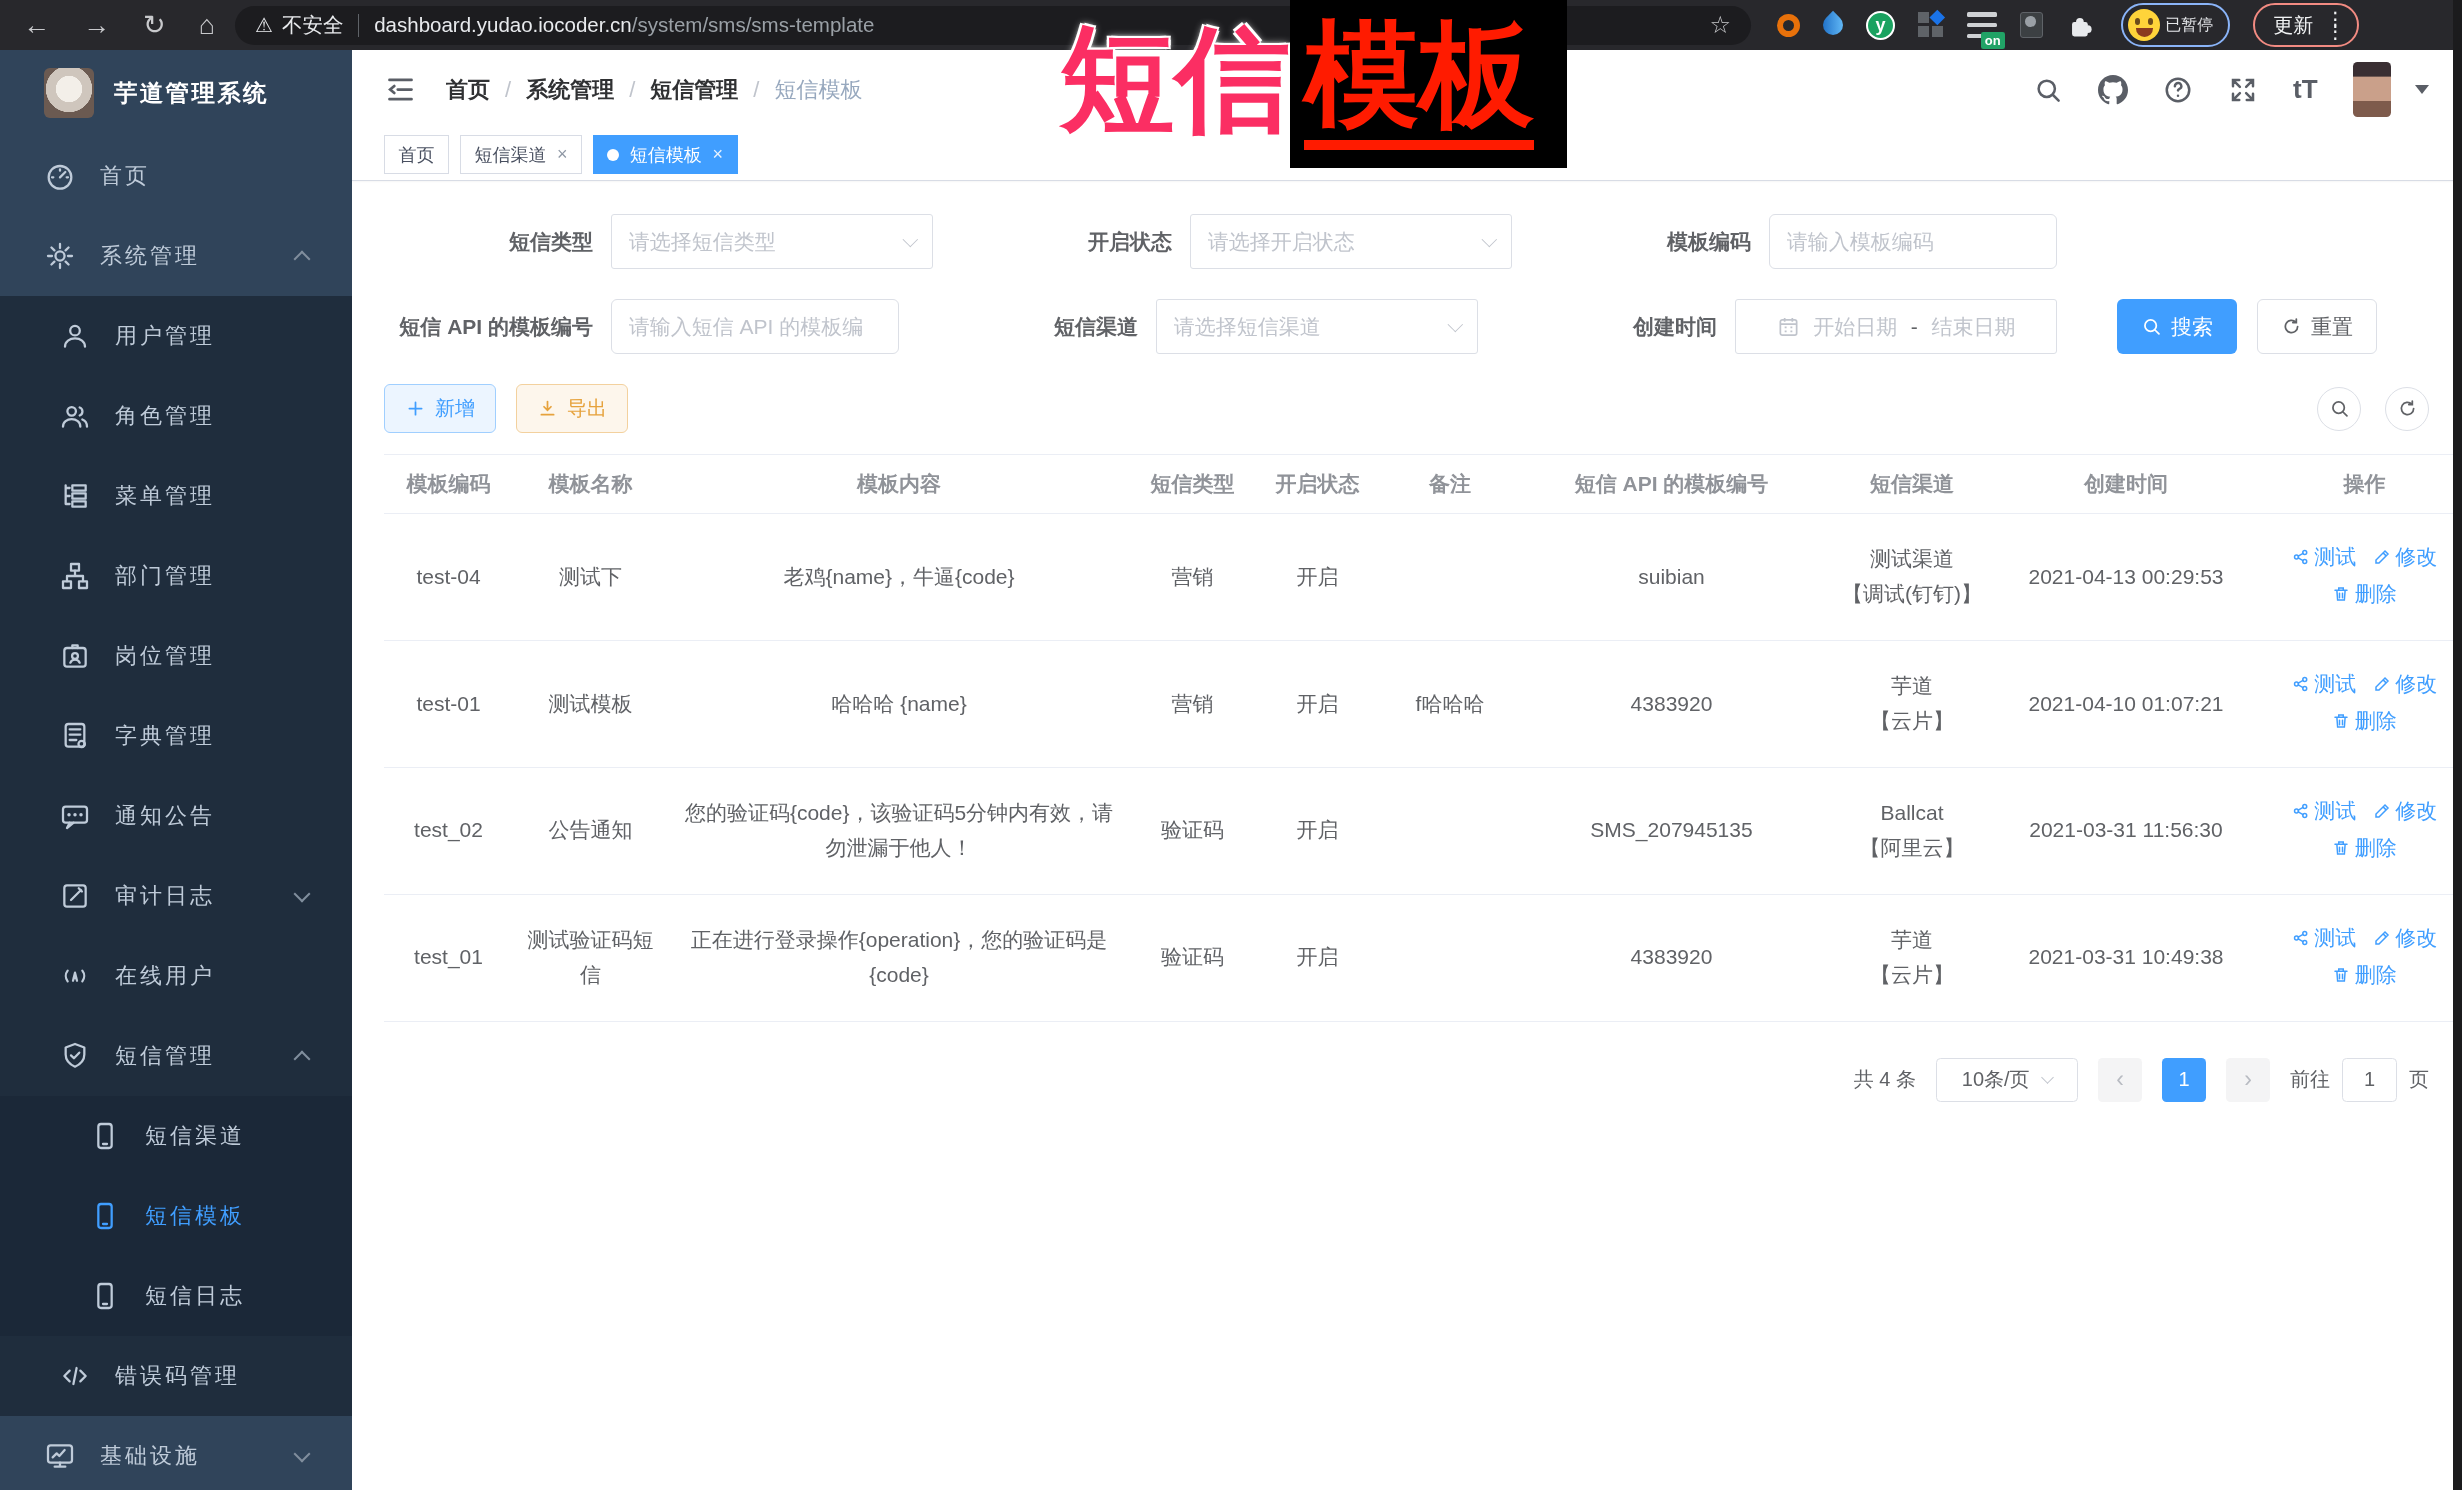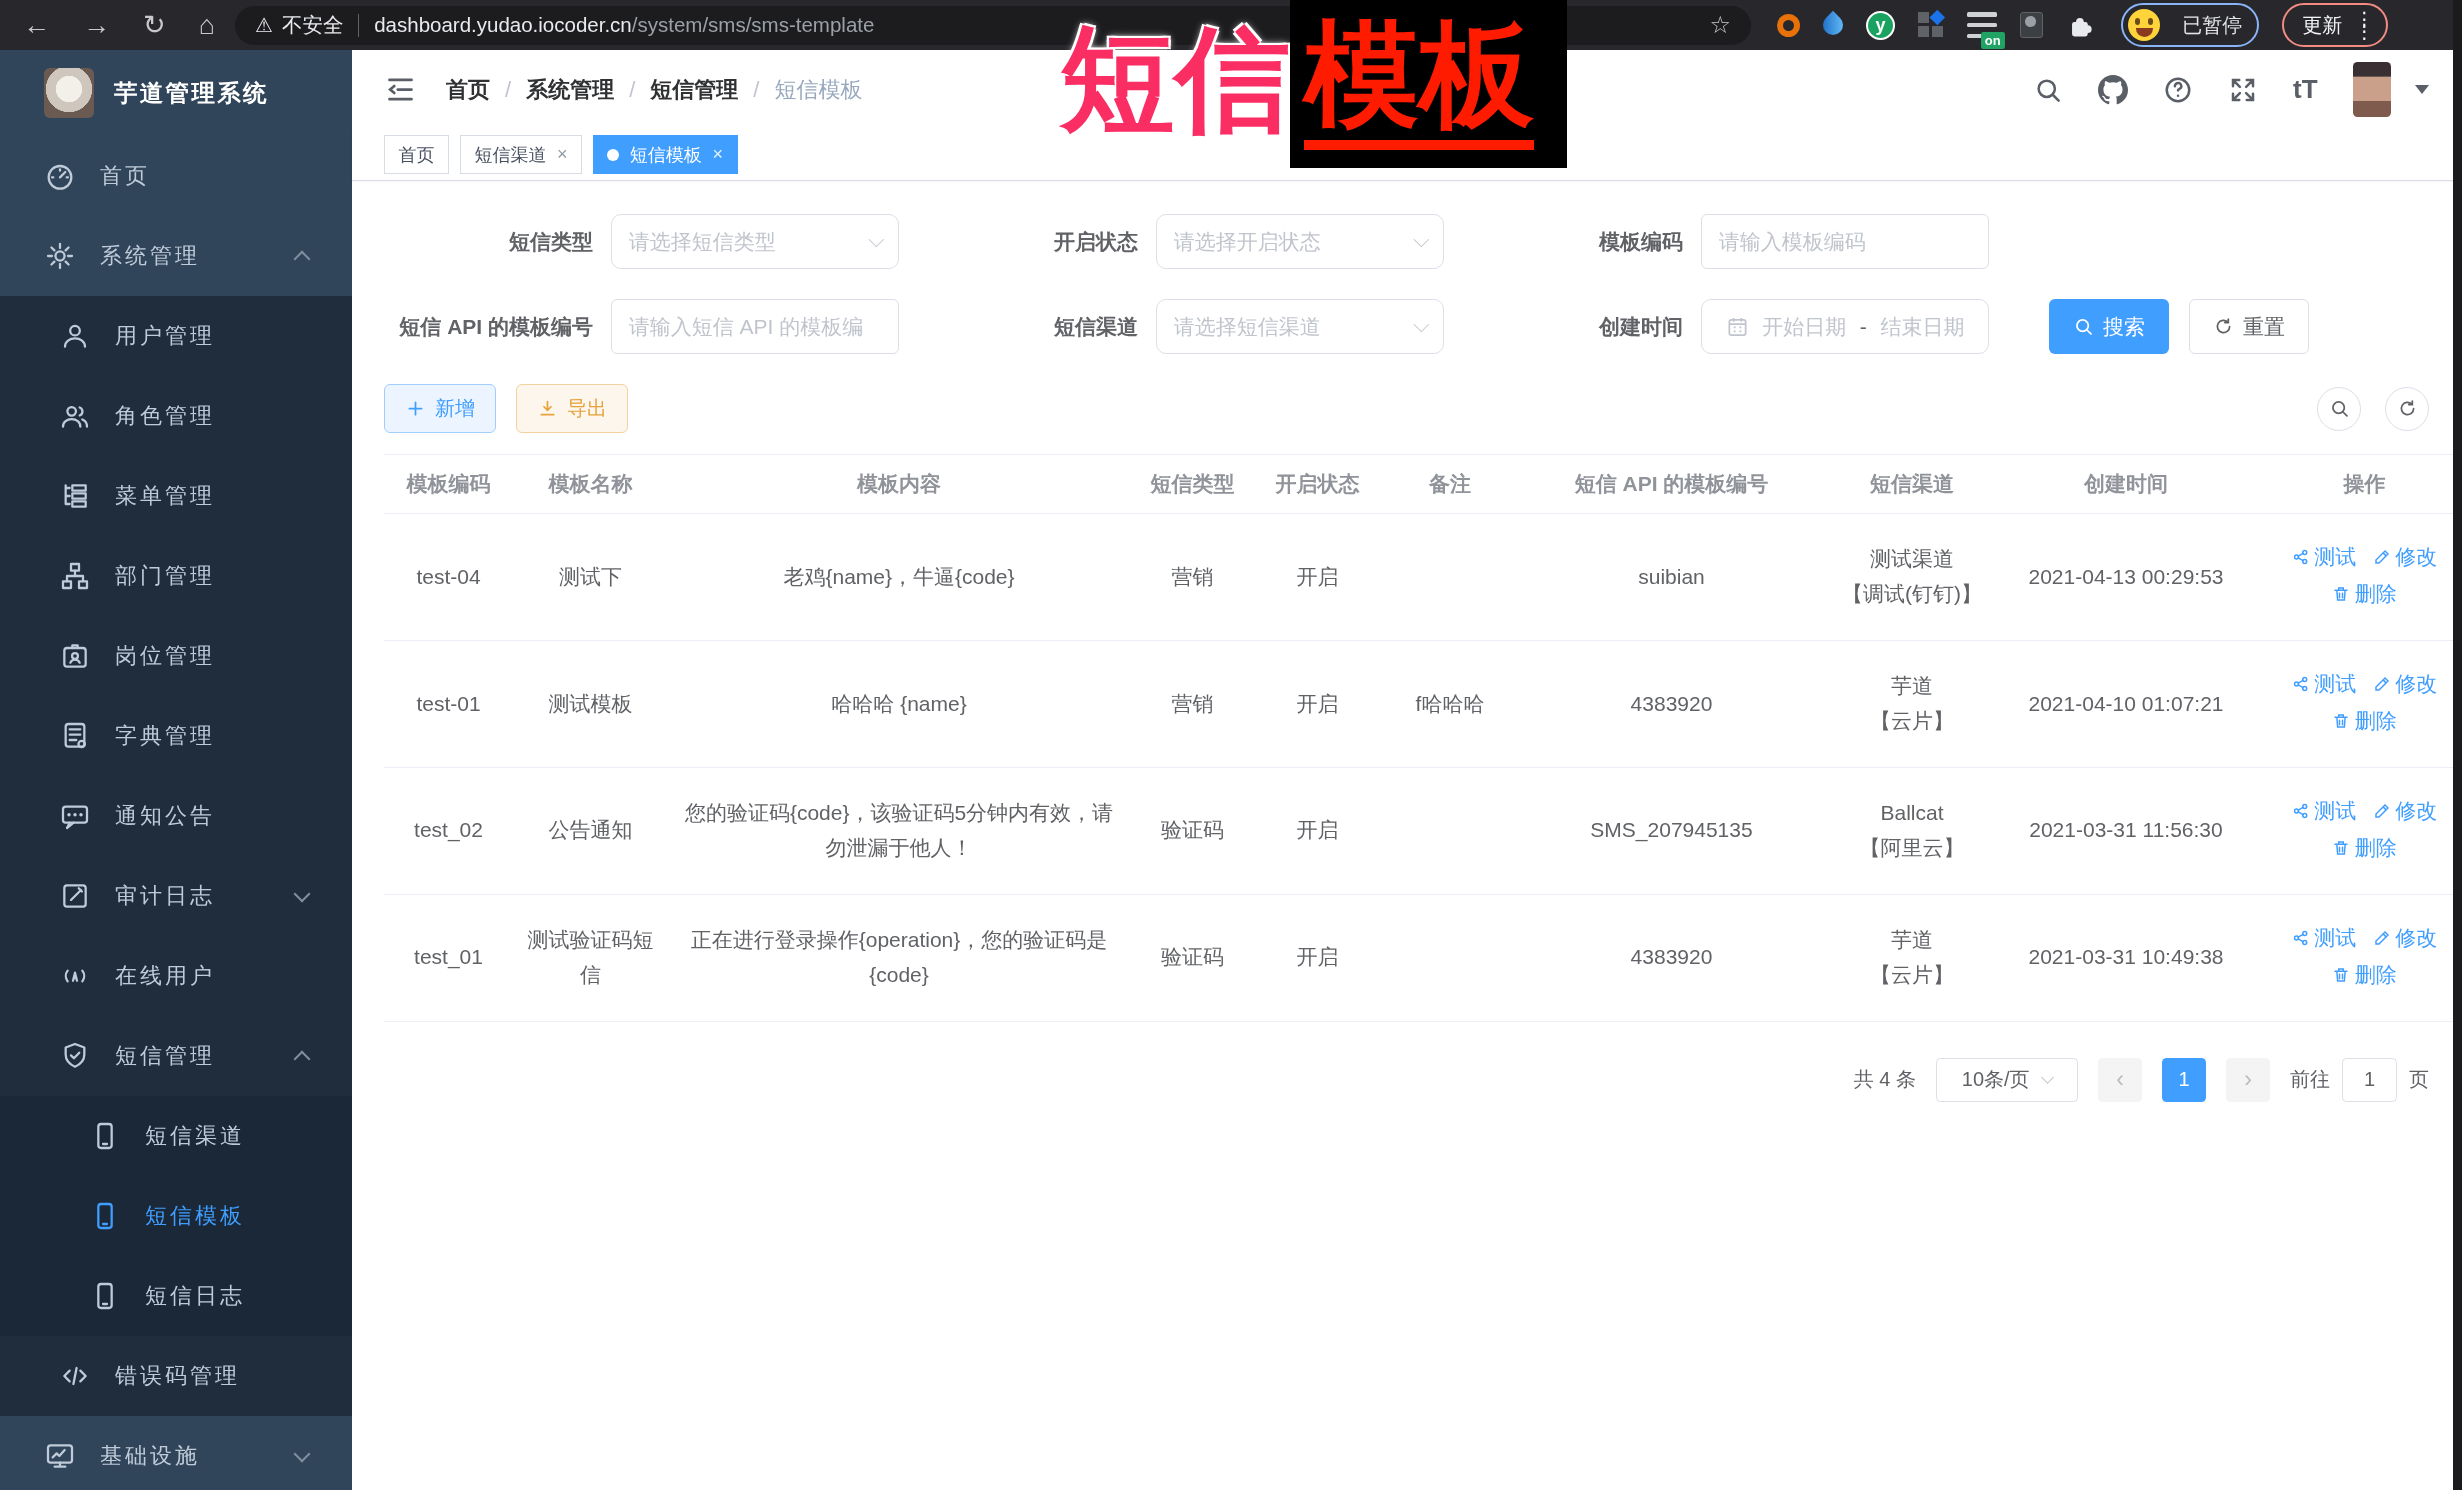--- a/index.html
+++ b/index.html
@@ -31,22 +31,22 @@
   .ext-grid i:nth-child(3){left:14.4px;top:14.4px;}
   .ext-grid i.blue{left:14.4px;top:0;background:#1a73e8;transform:rotate(45deg);}
   .ext-list { width:30px; height:26px; position:relative;text-decoration:underline; }
   .ext-list .bars { position:absolute; inset:0; display:flex; flex-direction:column; justify-content:space-between; }
   .ext-list .bars i { height:4.5px; background:#cfd1d4; border-radius:1.5px; }
   .ext-list .on { position:absolute; right:-7.6px; bottom:-10.6px; background:#21a366; color:#fff;
                   font-size:13px; font-weight:700; padding:0.8px 3.8px; border-radius:2.3px; }
   .ext-cam { width:23px; height:26px; background:#3c4043; border-radius:3px; position:relative; border:1.5px solid #5f6368;}
   .ext-cam i { position:absolute; left:4.5px; top:3px; width:10.6px; height:10.6px; border-radius:50%; background:#9aa0a6; }
   .ext-puzzle { width:29px; height:29px; }
-  .profile-pill { display:flex; align-items:center; gap:22px; border:2.3px solid #8ab4f8; border-radius:30px;
-                  padding:3.8px 15px 3.8px 5.3px; margin-left:26px; color:#e3e5e8; font-size:20px; }
+  .profile-pill { display:flex; align-items:center; gap:5px; border:2.3px solid #8ab4f8; border-radius:30px;
+                  padding:3.8px 15px 3.8px 5.3px; margin-left:26px; color:#e3e5e8; font-size:16px; }
   .face { width:32px; height:32px; border-radius:50%; background:#ffd43a; position:relative; }
   .face i { position:absolute; width:5.3px; height:6.8px; border-radius:50%; background:#6d4c1b; top:9px; }
   .face i.l{left:6.8px;} .face i.r{right:6.8px;}
   .face b { position:absolute; left:7.6px; right:7.6px; bottom:4.5px; height:9px; background:#8a3b1f;
             border-radius:0 0 9px 9px; }
   .update-pill { display:flex; align-items:center; gap:12px; border:2.3px solid #f28b82; border-radius:30px;
                  padding:6.8px 12px 6.8px 18px; margin-left:23px; color:#f1f3f4; font-size:20px; }
   .dots { color:#f1f3f4; font-size:20px; letter-spacing:0; line-height:0.6; }
 
   
@@ -99,21 +99,21 @@
   .tag.active { background:#409eff; border-color:#409eff; color:#fff; }
   .tag.active .x { color:#e9f3ff; }
   .tag .dot { width:12px; height:12px; border-radius:50%; background:#fff; }
 
   .content { flex:1; padding:33px 33px 0 32px; position:relative; }
 
   .f-row { display:flex; align-items:center; margin-bottom:30px; }
   .f-item { display:flex; align-items:center; margin-right:30px; }
   .f-label { width:227px; text-align:right; padding-right:18px; font-size:21px; color:#606266;
              font-weight:600; white-space:nowrap; }
-  .ctl { width:288px; height:55px; border:0.8px solid #dcdfe6; border-radius:10px; background:#fff;
+  .ctl { width:322px; height:55px; border:0.8px solid #dcdfe6; border-radius:3px; background:#fff;
          display:flex; align-items:center; padding:0 16.7px; font-size:21px; color:#c0c4cc; position:relative; }
   .ctl .ph { flex:1; overflow:hidden; white-space:nowrap; }
   .ctl .sel-chev { width:10.6px; height:10.6px; border-right:1.5px solid #c0c4cc; border-bottom:1.5px solid #c0c4cc;
                    transform:rotate(45deg); margin-top:-4.5px; }
   input.ctl-input { width:288px; height:55px; border:0.8px solid #dcdfe6; border-radius:6px; padding:0 16.7px;
                     font-size:21px; color:#606266; outline:none; font-family:inherit; }
   input.ctl-input::placeholder { color:#c0c4cc; }
   .daterange { justify-content:center; gap:13.6px; }
   .daterange .cal { width:23px; height:23px; stroke:#c0c4cc; fill:none; stroke-width:1.8; }
   .daterange .dash { color:#606266; }

